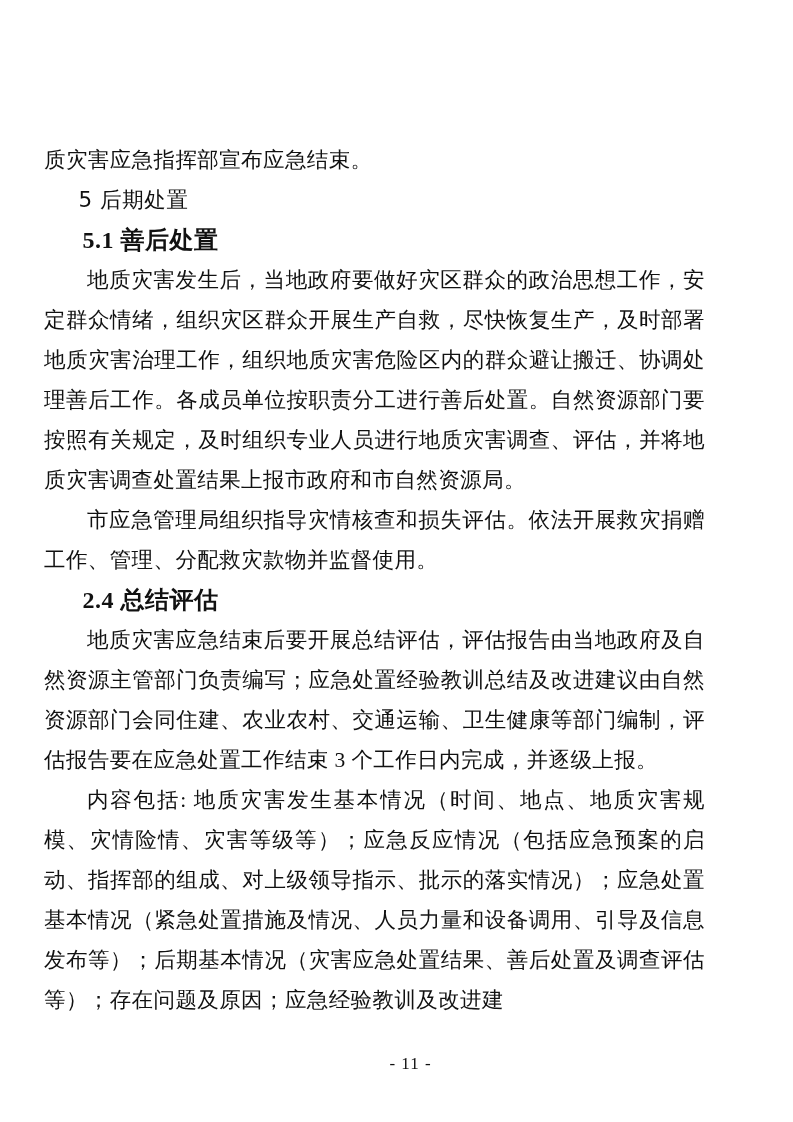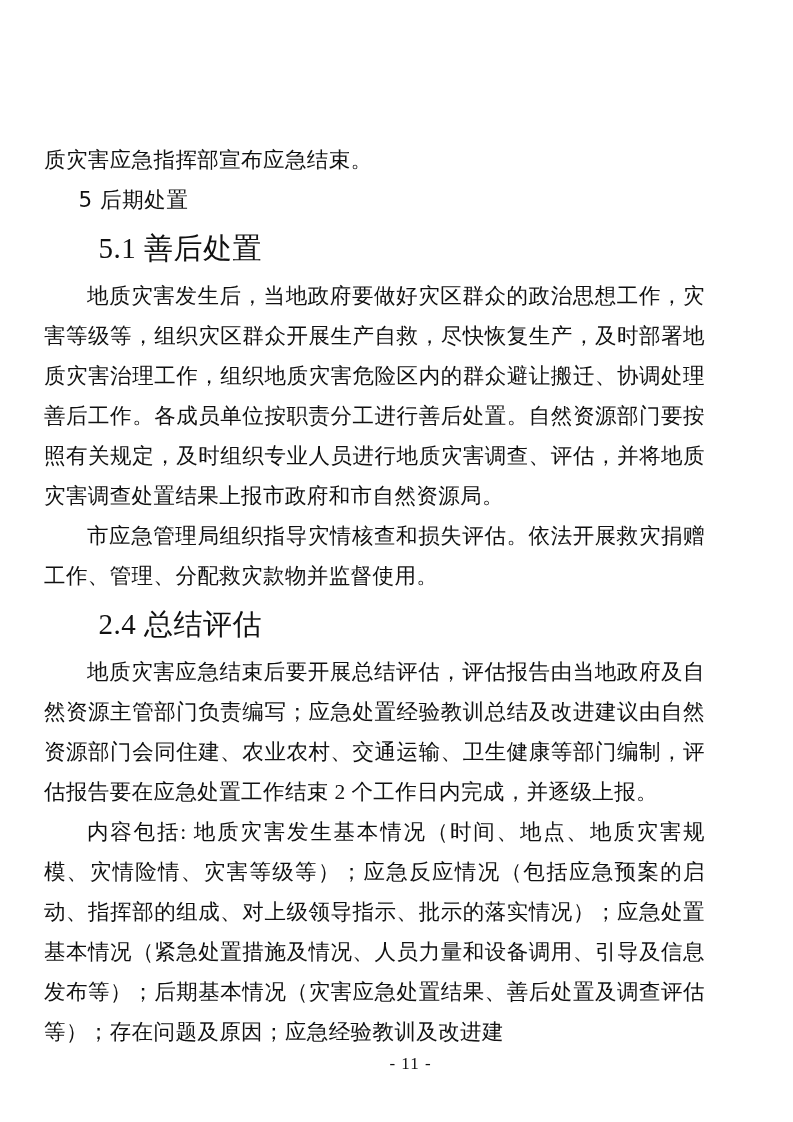--- a/index.html
+++ b/index.html
@@ -38,24 +38,24 @@
   .heading-1 {
     margin: 0;
     font-size: 21.5px;
     line-height: 40px;
     font-weight: normal;
     font-family: "DejaVu Sans", "Liberation Sans", sans-serif;
     text-indent: 1.6em;
     letter-spacing: 0.6px;
   }
   .heading-2 {
-    margin: 8px;
-    font-size: 29px;
+    margin: 0;
+    font-size: 24px;
     line-height: 40px;
-    font-weight: normal;
+    font-weight: bold;
     text-indent: 1.6em;
     letter-spacing: 0.5px;
   }
   .footer {
     position: absolute;
     left: 0;
     right: 0;
     bottom: 48px;
     text-align: center;
     font-size: 17px;
@@ -70,27 +70,27 @@
 
 <div class="page">
   <div class="doc-body">
 
     <p class="para">质灾害应急指挥部宣布应急结束。</p>
 
     <p class="heading-1">5 后期处置</p>
 
     <p class="heading-2">5.1 善后处置</p>
 
-    <p class="para indent">地质灾害发生后，当地政府要做好灾区群众的政治思想工作，灾害等级等，组织灾区群众开展生产自救，尽快恢复生产，及时部署地质灾害治理工作，组织地质灾害危险区内的群众避让搬迁、协调处理善后工作。各成员单位按职责分工进行善后处置。自然资源部门要按照有关规定，及时组织专业人员进行地质灾害调查、评估，并将地质灾害调查处置结果上报市政府和市自然资源局。</p>
+    <p class="para indent">地质灾害发生后，当地政府要做好灾区群众的政治思想工作，安定群众情绪，组织灾区群众开展生产自救，尽快恢复生产，及时部署地质灾害治理工作，组织地质灾害危险区内的群众避让搬迁、协调处理善后工作。各成员单位按职责分工进行善后处置。自然资源部门要按照有关规定，及时组织专业人员进行地质灾害调查、评估，并将地质灾害调查处置结果上报市政府和市自然资源局。</p>
 
 
     <p class="para indent">市应急管理局组织指导灾情核查和损失评估。依法开展救灾捐赠工作、管理、分配救灾款物并监督使用。</p>
 
     <p class="heading-2">2.4 总结评估</p>
 
-    <p class="para indent">地质灾害应急结束后要开展总结评估，评估报告由当地政府及自然资源主管部门负责编写；应急处置经验教训总结及改进建议由自然资源部门会同住建、农业农村、交通运输、卫生健康等部门编制，评估报告要在应急处置工作结束 2 个工作日内完成，并逐级上报。</p>
+    <p class="para indent">地质灾害应急结束后要开展总结评估，评估报告由当地政府及自然资源主管部门负责编写；应急处置经验教训总结及改进建议由自然资源部门会同住建、农业农村、交通运输、卫生健康等部门编制，评估报告要在应急处置工作结束 3 个工作日内完成，并逐级上报。</p>
 
     <p class="para indent">内容包括: 地质灾害发生基本情况（时间、地点、地质灾害规模、灾情险情、灾害等级等）；应急反应情况（包括应急预案的启动、指挥部的组成、对上级领导指示、批示的落实情况）；应急处置基本情况（紧急处置措施及情况、人员力量和设备调用、引导及信息发布等）；后期基本情况（灾害应急处置结果、善后处置及调查评估等）；存在问题及原因；应急经验教训及改进建</p>
 
   </div>
 
   <div class="footer">- 11 -</div>
 </div>
 
 </body></html>

